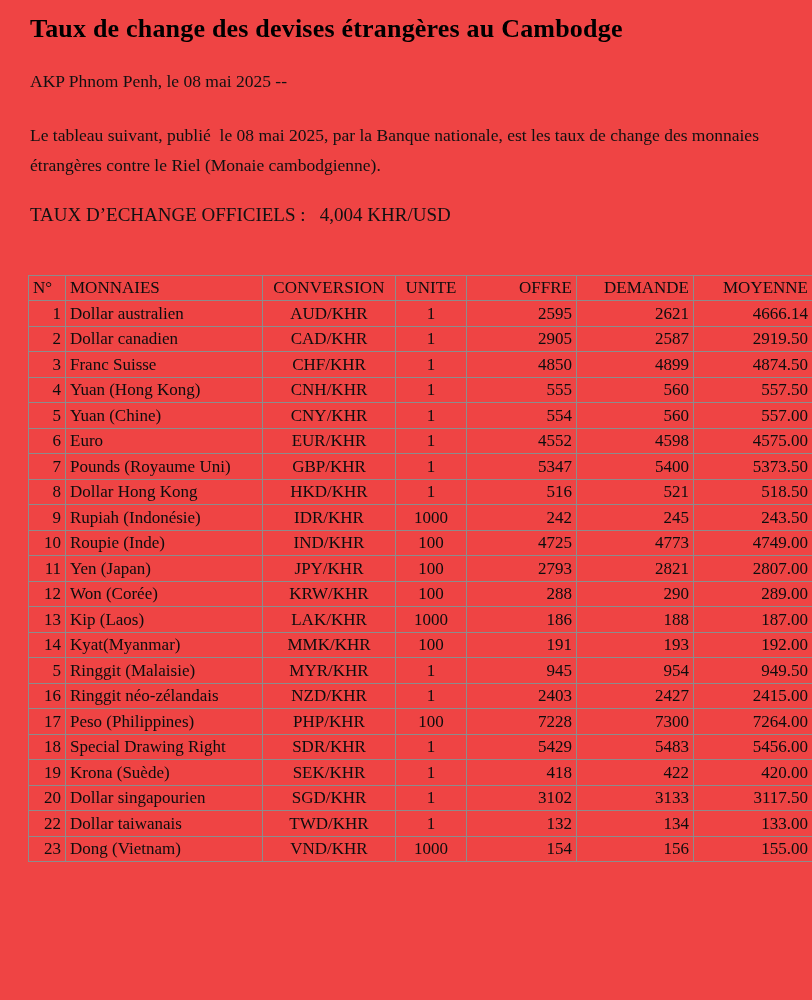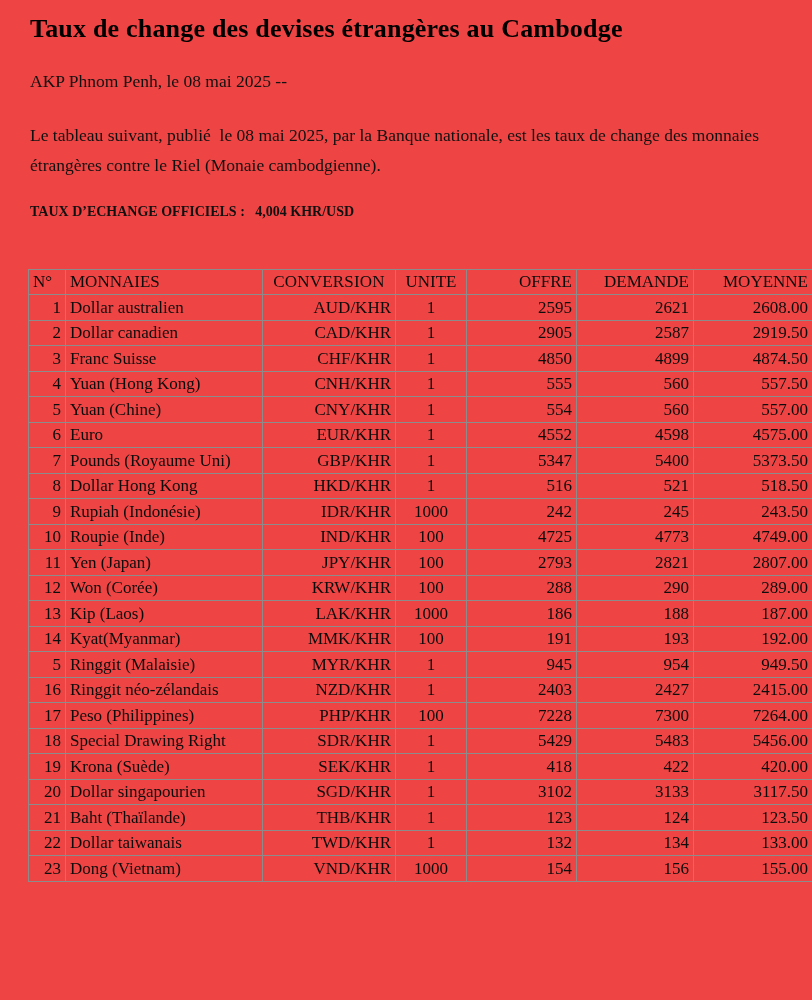--- a/index.html
+++ b/index.html
@@ -34,23 +34,22 @@
   }
   p.intro {
     margin: 28px 0 0 0;
     font-size: 17.5px;
     line-height: 30px;
     width: 758px;
     white-space: pre-wrap;
   }
   p.official {
     margin: 24px 0 8px 0;
-    font-size: 14px;
+    font-size: 19px;
     white-space: pre-wrap;
-    font-weight: bold;
   }
   table.rates {
     margin: 49px 0 0 -2px;
     border-collapse: collapse;
     table-layout: fixed;
     width: 784px;
     font-size: 17px;
   }
   table.rates th,
   table.rates td {
@@ -58,21 +57,21 @@
     height: 24.5px;
     padding: 0 4px;
     font-weight: normal;
     white-space: nowrap;
     overflow: hidden;
     color: #0d0d0d;
   }
   
   .c0 { text-align: right;  padding-right: 5px; }
   .c1 { text-align: left;   padding-left: 5px; }
-  .c2 { text-align: right; }
+  .c2 { text-align: center; }
   .c3 { text-align: center; }
   .c4 { text-align: right;  padding-right: 8px; margin-left: 8px; }
   .c5 { text-align: right;  padding-right: 8px; }
   .c6 { text-align: right;  padding-right: 6px; }
   
   thead .c0 { text-align: left; padding-left: 2px; }
   thead .c1 { text-align: left; }
   thead .c2 { text-align: center; letter-spacing: 0.2px; }
   thead .c3 { text-align: center; }
 </style>
@@ -112,21 +111,21 @@
           </tr>
       </thead>
       <tbody id="table-body">
           <tr>
             <td class="c0">1</td>
             <td class="c1">Dollar australien</td>
             <td class="c2">AUD/KHR</td>
             <td class="c3">1</td>
             <td class="c4">2595</td>
             <td class="c5">2621</td>
-            <td class="c6">2608.00</td>
+            <td class="c6">4666.14</td>
           </tr>
           <tr>
             <td class="c0">2</td>
             <td class="c1">Dollar canadien</td>
             <td class="c2">CAD/KHR</td>
             <td class="c3">1</td>
             <td class="c4">2905</td>
             <td class="c5">2587</td>
             <td class="c6">2919.50</td>
           </tr>
@@ -286,29 +285,20 @@
           <tr>
             <td class="c0">20</td>
             <td class="c1">Dollar singapourien</td>
             <td class="c2">SGD/KHR</td>
             <td class="c3">1</td>
             <td class="c4">3102</td>
             <td class="c5">3133</td>
             <td class="c6">3117.50</td>
           </tr>
           <tr>
-            <td class="c0">21</td>
-            <td class="c1">Baht (Thaïlande)</td>
-            <td class="c2">THB/KHR</td>
-            <td class="c3">1</td>
-            <td class="c4">123</td>
-            <td class="c5">124</td>
-            <td class="c6">123.50</td>
-          </tr>
-          <tr>
             <td class="c0">22</td>
             <td class="c1">Dollar taiwanais</td>
             <td class="c2">TWD/KHR</td>
             <td class="c3">1</td>
             <td class="c4">132</td>
             <td class="c5">134</td>
             <td class="c6">133.00</td>
           </tr>
           <tr>
             <td class="c0">23</td>

